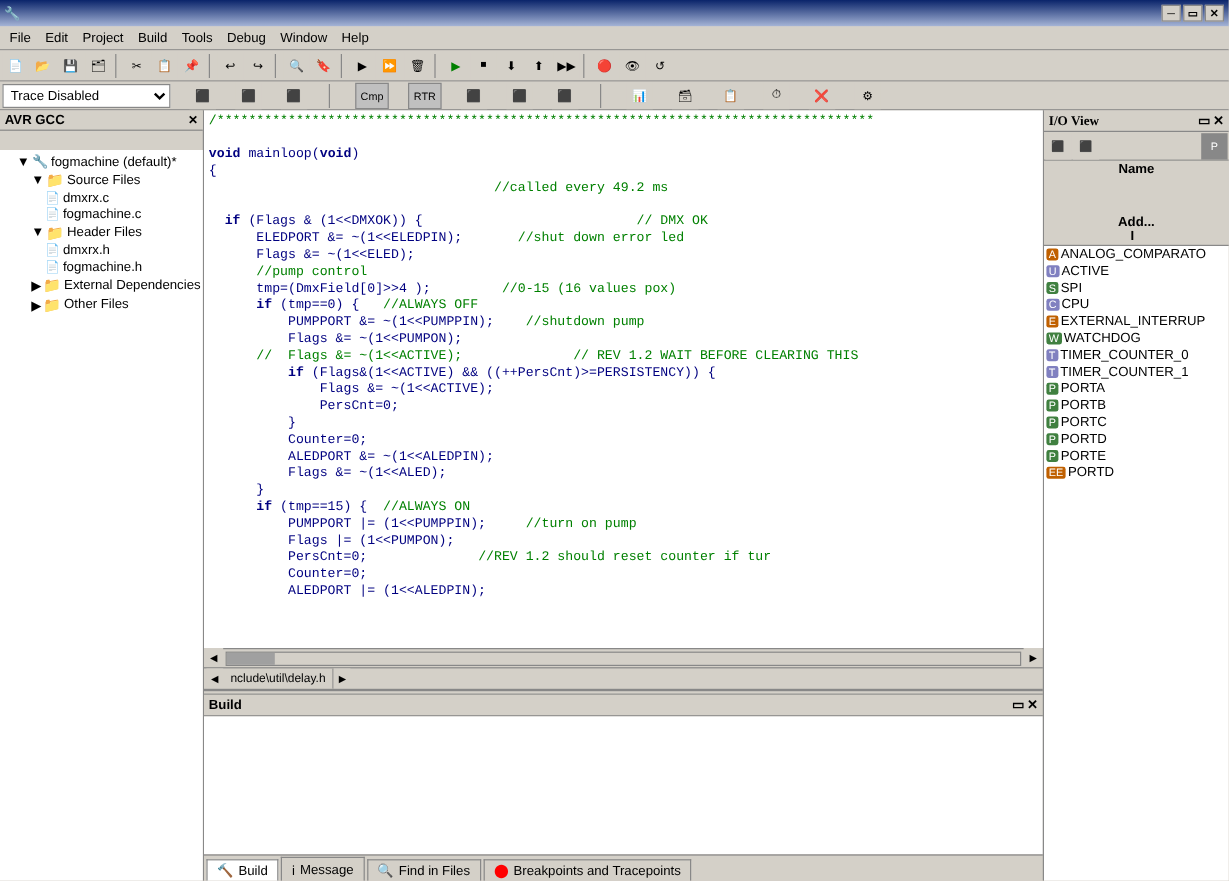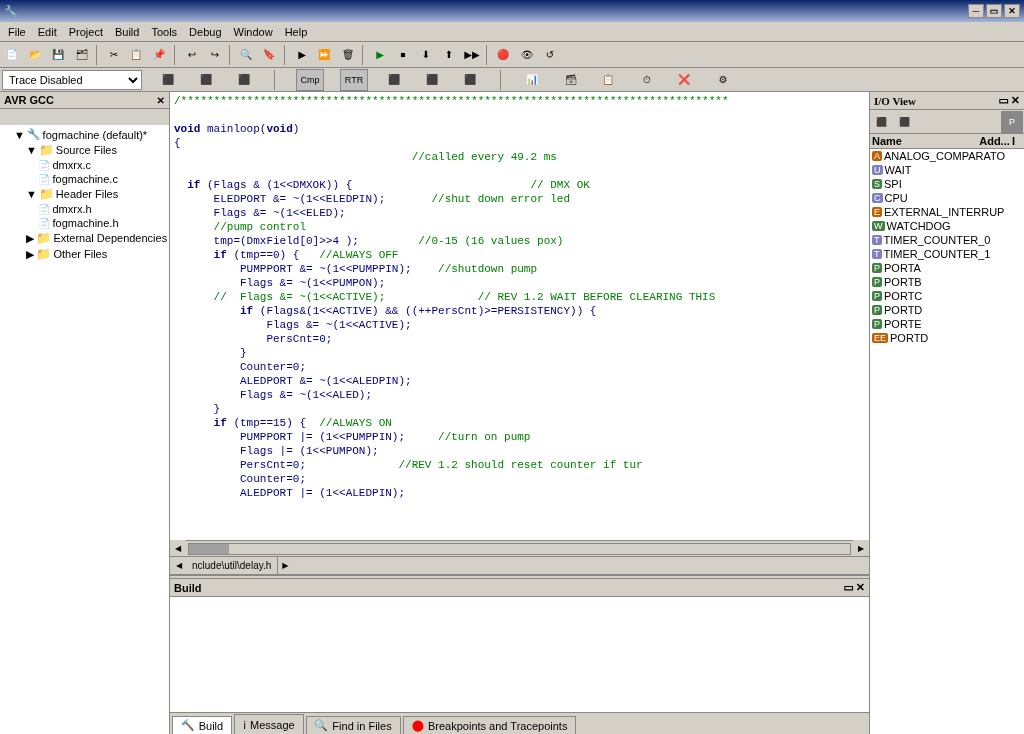--- a/index.html
+++ b/index.html
@@ -114,25 +114,25 @@
 
     
     .right-panel { width: 155px; border-left: 1px solid #888; display: flex; flex-direction: column; }
     .io-header {
       background: #d4d0c8; padding: 2px 4px; font-size: 11px; font-weight: bold;
       border-bottom: 1px solid #888; display: flex; align-items: center; justify-content: space-between; font-family: Liberation Serif, serif;
     }
     .io-toolbar { display: flex; align-items: center; height: 24px; border-bottom: 1px solid #888; padding: 1px; gap: 1px; }
     .io-tree { flex: 1; background: white; overflow: auto; font-size: 11px; }
     .io-header-row {
-      display: flex; background: #d4d0c8; border-bottom: 1px solid #888;
-      padding: 1px 2px; font-weight: bold;
+      display: flex; align-items: center; background: #d4d0c8; border-bottom: 1px solid #888;
+      padding: 1px 2px; font-weight: bold; flex-direction: column;
     }
     .io-col-name { flex: 1; }
-    .io-col-add { width: 35px; text-align: center; }
+    .io-col-add { width: 35px; text-align: center; margin-top: 32px; }
     .io-item { display: flex; align-items: center; padding: 1px 2px; cursor: pointer; }
     .io-chip { font-size: 9px; background: #8080c0; color: white; padding: 0 2px; border-radius: 2px; margin-right: 2px; }
     .io-chip-green { background: #408040; }
     .io-chip-orange { background: #c06000; }
 
     
     .v-splitter { height: 4px; background: #d4d0c8; border-top: 1px solid #888; border-bottom: 1px solid #888; cursor: ns-resize; }
   </style>
 </head>
 <body>
@@ -369,21 +369,21 @@
       <span class="io-col-add">Add...</span>
       <span style="width:10px">I</span>
     </div>
     <div class="io-tree">
       <div class="io-item">
         <span class="io-chip io-chip-orange">A</span>
         <span>ANALOG_COMPARATO</span>
       </div>
       <div class="io-item">
         <span class="io-chip">U</span>
-        <span>WAIT</span>
+        <span>ACTIVE</span>
       </div>
       <div class="io-item">
         <span class="io-chip io-chip-green">S</span>
         <span>SPI</span>
       </div>
       <div class="io-item">
         <span class="io-chip">C</span>
         <span>CPU</span>
       </div>
       <div class="io-item">

